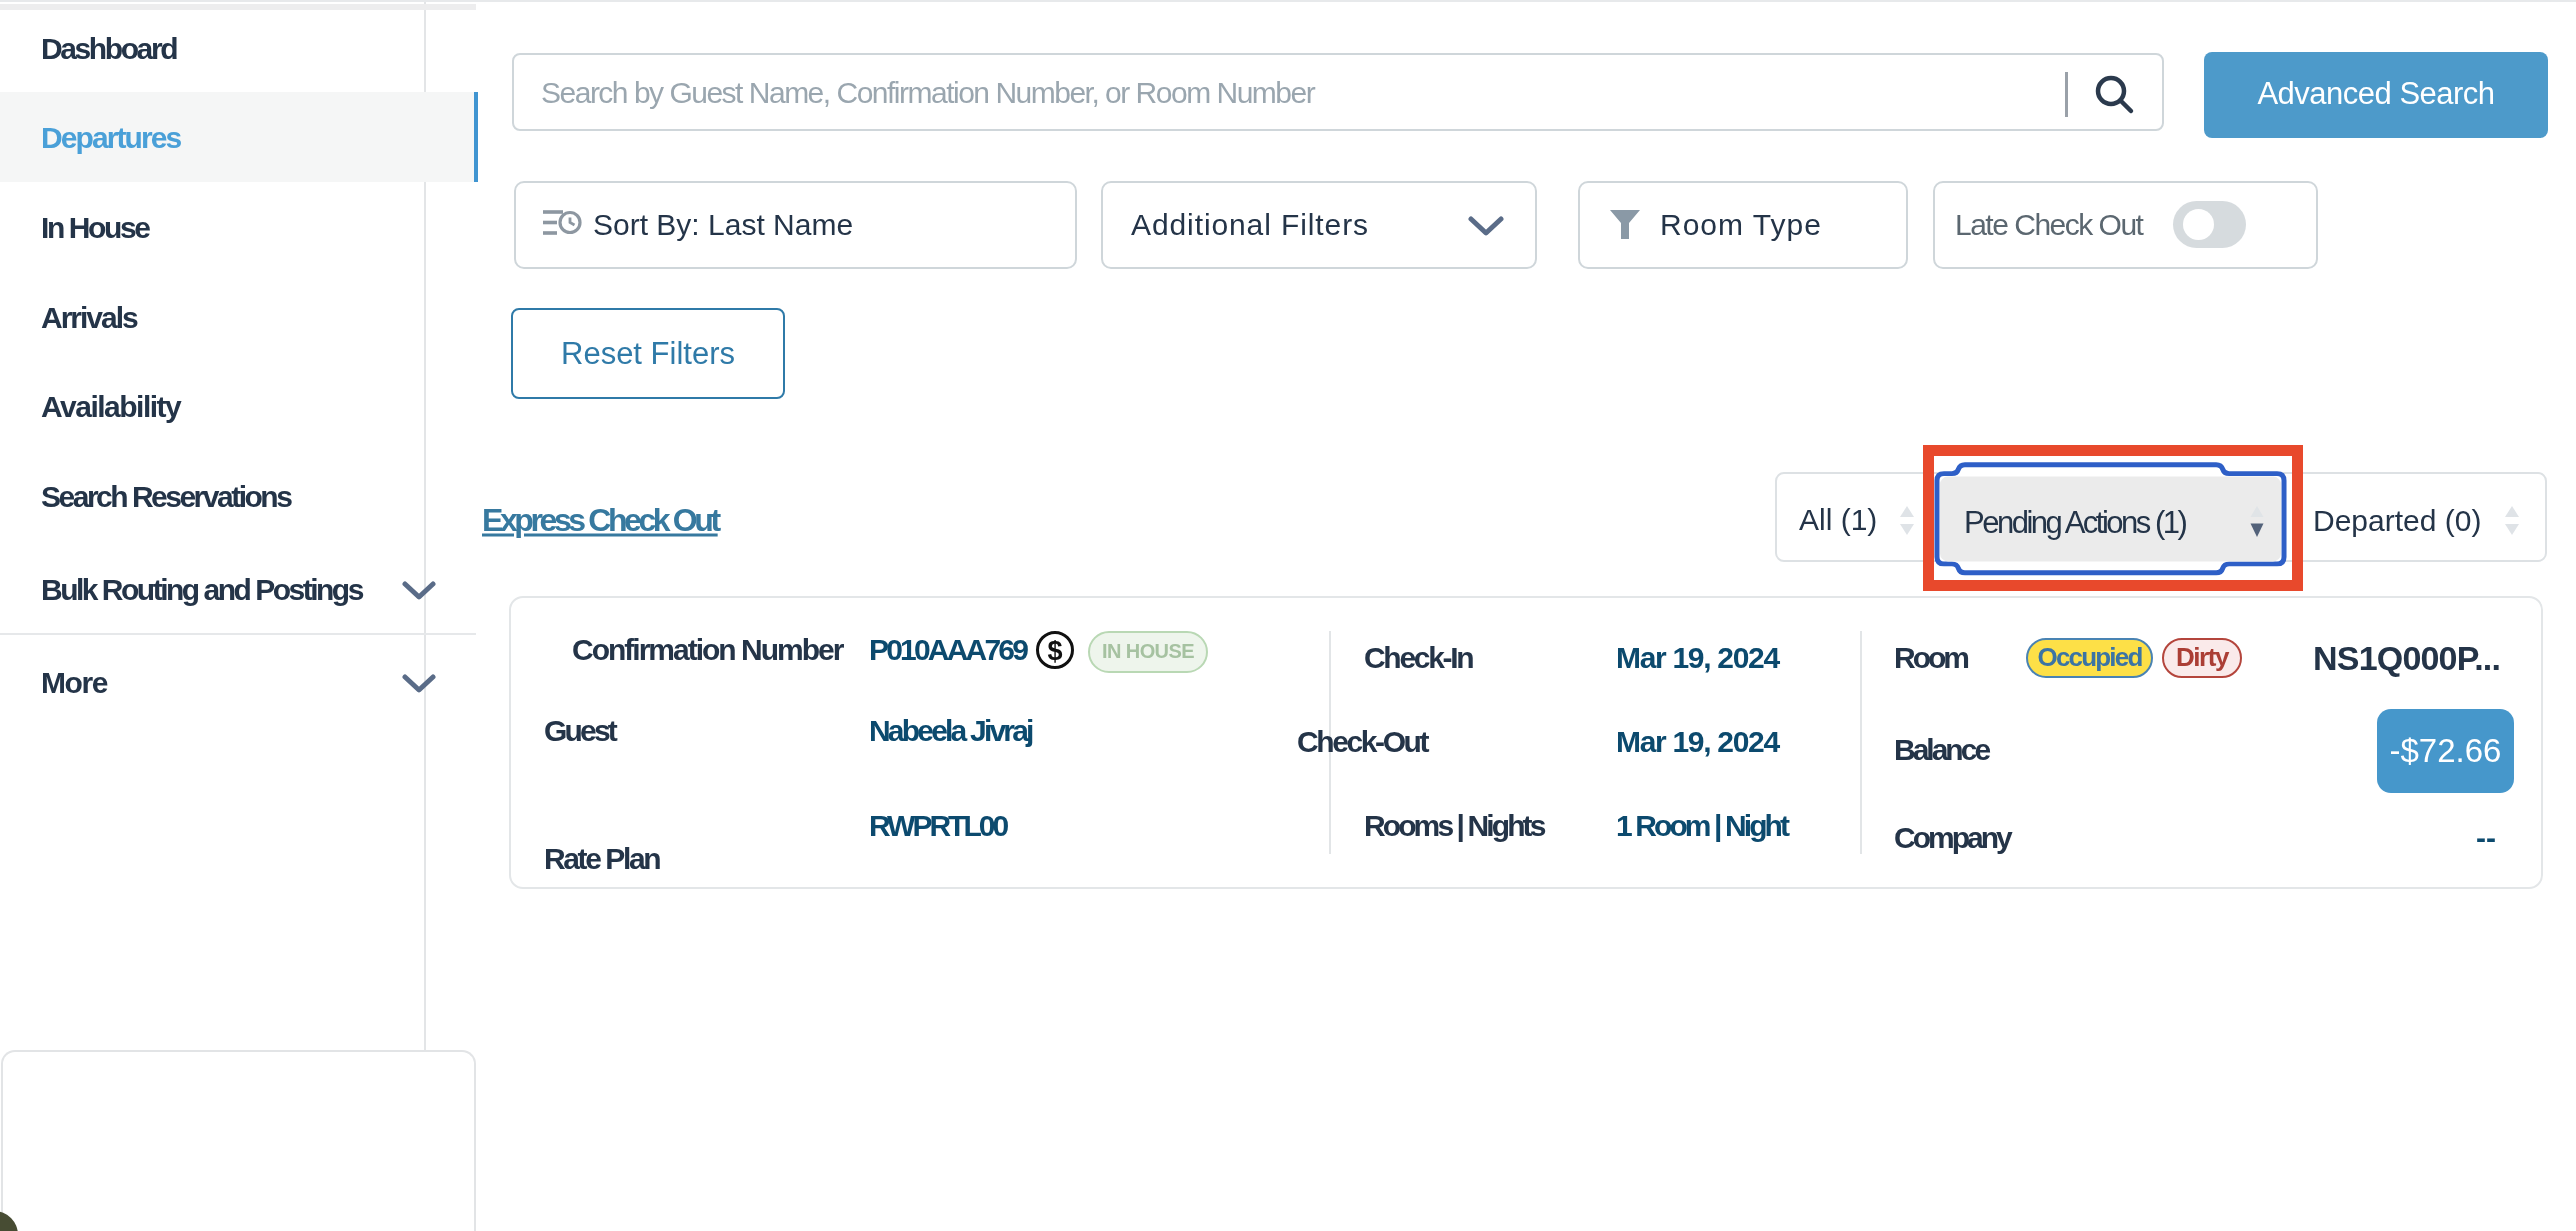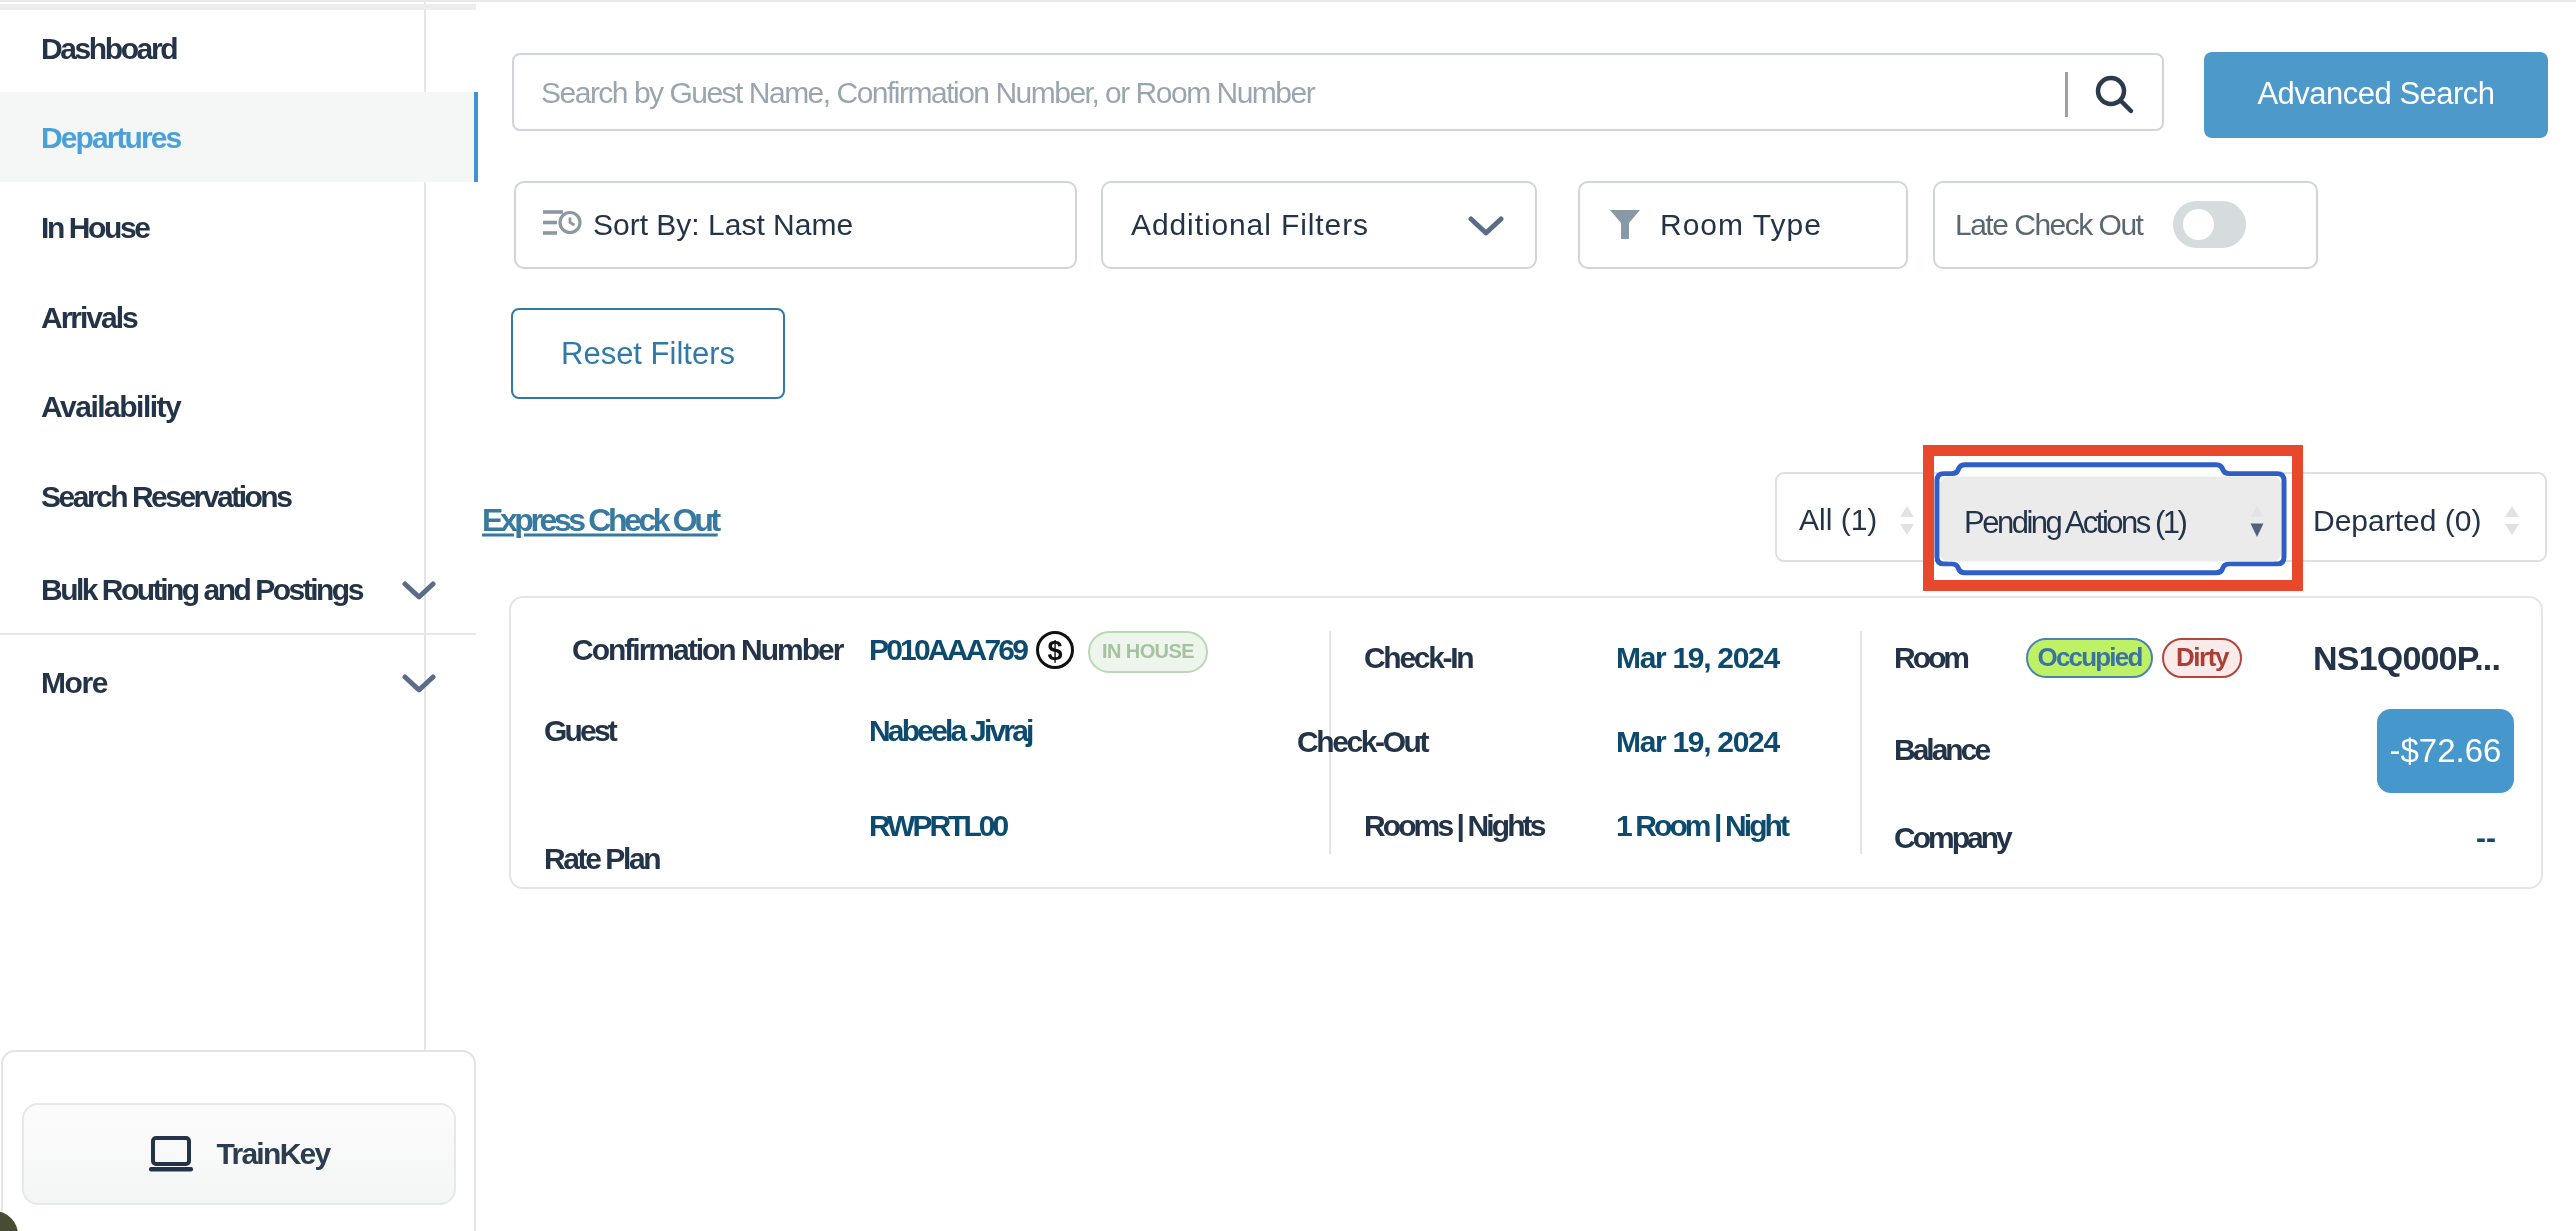--- a/index.html
+++ b/index.html
@@ -58,27 +58,20 @@
   <div class="mi" style="top:588px; letter-spacing:-2.5px">Bulk Routing and Postings</div>
   <svg class="chev" style="left:402px; top:578px" width="34" height="21" viewBox="0 0 34 21">
       <path d="M3 4 L17 17 L31 4" stroke="#5a6c88" stroke-width="5" fill="none" stroke-linecap="round" stroke-linejoin="round"></path>
     </svg>
   <div class="sidesep"></div>
   <div class="mi" style="top:681px; letter-spacing:-1.4px">More</div>
   <svg class="chev" style="left:402px; top:671px" width="34" height="21" viewBox="0 0 34 21">
       <path d="M3 4 L17 17 L31 4" stroke="#5a6c88" stroke-width="5" fill="none" stroke-linecap="round" stroke-linejoin="round"></path>
     </svg>
   <div class="bpanel"></div>
-  <div class="tkbtn">
-    <svg width="46" height="36" viewBox="0 0 46 36">
-        <rect x="5" y="2" width="36" height="26" rx="3" fill="none" stroke="#243448" stroke-width="4"></rect>
-        <rect x="1" y="31" width="44" height="4.5" rx="2" fill="#243448"></rect>
-      </svg>
-    <span style="letter-spacing:-1.7px">TrainKey</span>
-  </div>
 </div>
 <div class="blob"></div>
 
 <div class="box" style="left:512px; top:53px; width:1652px; height:78px; border-radius:8px;"></div>
 <div class="a ph vc" style="left:541px; top:93px; letter-spacing:-1.5px;">Search by Guest Name, Confirmation Number, or Room Number</div>
 <div class="a" style="left:2065px; top:72px; width:3px; height:45px; background:#9aa1a9;"></div>
 <svg class="a" style="left:2094px; top:74px;" width="42" height="42" viewBox="0 0 42 42">
     <circle cx="17" cy="17" r="13" stroke="#2b3a4d" stroke-width="4.5" fill="none"></circle>
     <line x1="27" y1="27" x2="37" y2="37" stroke="#2b3a4d" stroke-width="4.5" stroke-linecap="round"></line>
   </svg>
@@ -155,20 +148,20 @@
 <div class="a gy t30 b vc" style="left:869px; top:826px; letter-spacing:-3px;">RWPRTL00</div>
 
 <div class="a dk t30 b vc" style="left:1364px; top:658px; letter-spacing:-2.3px;">Check-In</div>
 <div class="a gy t30 b vc" style="left:1616px; top:658px; letter-spacing:-1.3px;">Mar 19, 2024</div>
 <div class="a dk t30 b vc" style="left:1297px; top:742px; letter-spacing:-2.4px;">Check-Out</div>
 <div class="a gy t30 b vc" style="left:1616px; top:742px; letter-spacing:-1.3px;">Mar 19, 2024</div>
 <div class="a dk t30 b vc" style="left:1364px; top:826px; letter-spacing:-2.9px;">Rooms | Nights</div>
 <div class="a gy t30 b vc" style="left:1616px; top:826px; letter-spacing:-2.9px;">1 Room | Night</div>
 
 <div class="a dk t30 b vc" style="left:1894px; top:658px; letter-spacing:-3px;">Room</div>
-<div class="pill" style="left:2026px; top:638px; width:127px; height:40px; border:2.5px solid #4983b3; background:#bef264; color:#3b74a4; font-size:26px; line-height:35px; letter-spacing:-1.8px; white-space:nowrap;">Occupied</div>
+<div class="pill" style="left:2026px; top:638px; width:127px; height:40px; border:2.5px solid #4983b3; background:#fde047; color:#3b74a4; font-size:26px; line-height:35px; letter-spacing:-1.8px; white-space:nowrap;">Occupied</div>
 <div class="pill" style="left:2162px; top:638px; width:80px; height:40px; border:2.5px solid #b4453c; background:#faeaea; color:#ab3e35; font-size:26px; line-height:35px; letter-spacing:-1.4px; white-space:nowrap;">Dirty</div>
 <div class="a dk b vc" style="left:2313px; top:658px; font-size:34px; letter-spacing:-0.8px;">NS1Q000P...</div>
 <div class="a dk t30 b vc" style="left:1894px; top:750px; letter-spacing:-3px;">Balance</div>
 <div class="chip">-$72.66</div>
 <div class="a dk t30 b vc" style="left:1894px; top:838px; letter-spacing:-3px;">Company</div>
 <div class="a gy t30 b vc" style="left:2476px; top:838px;">--</div>
 
 
 </body></html>

